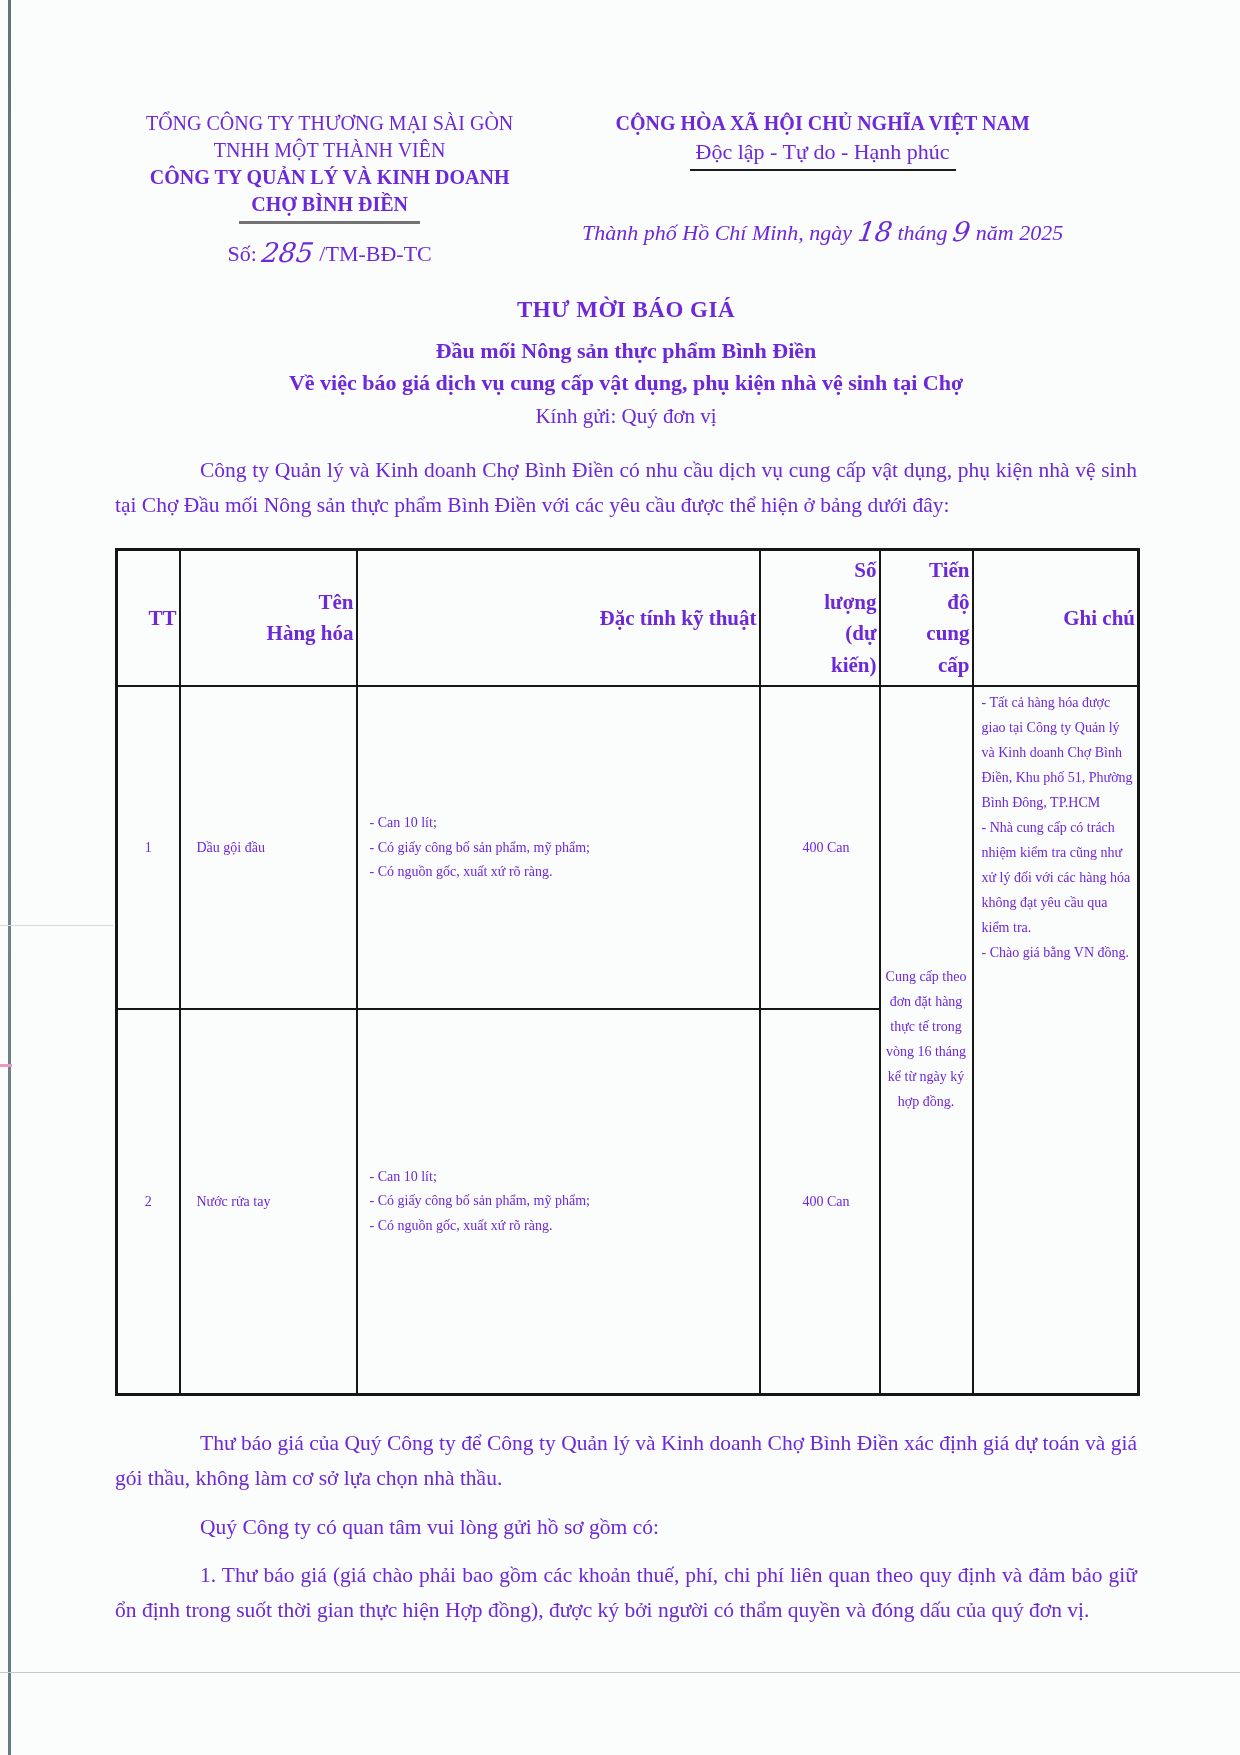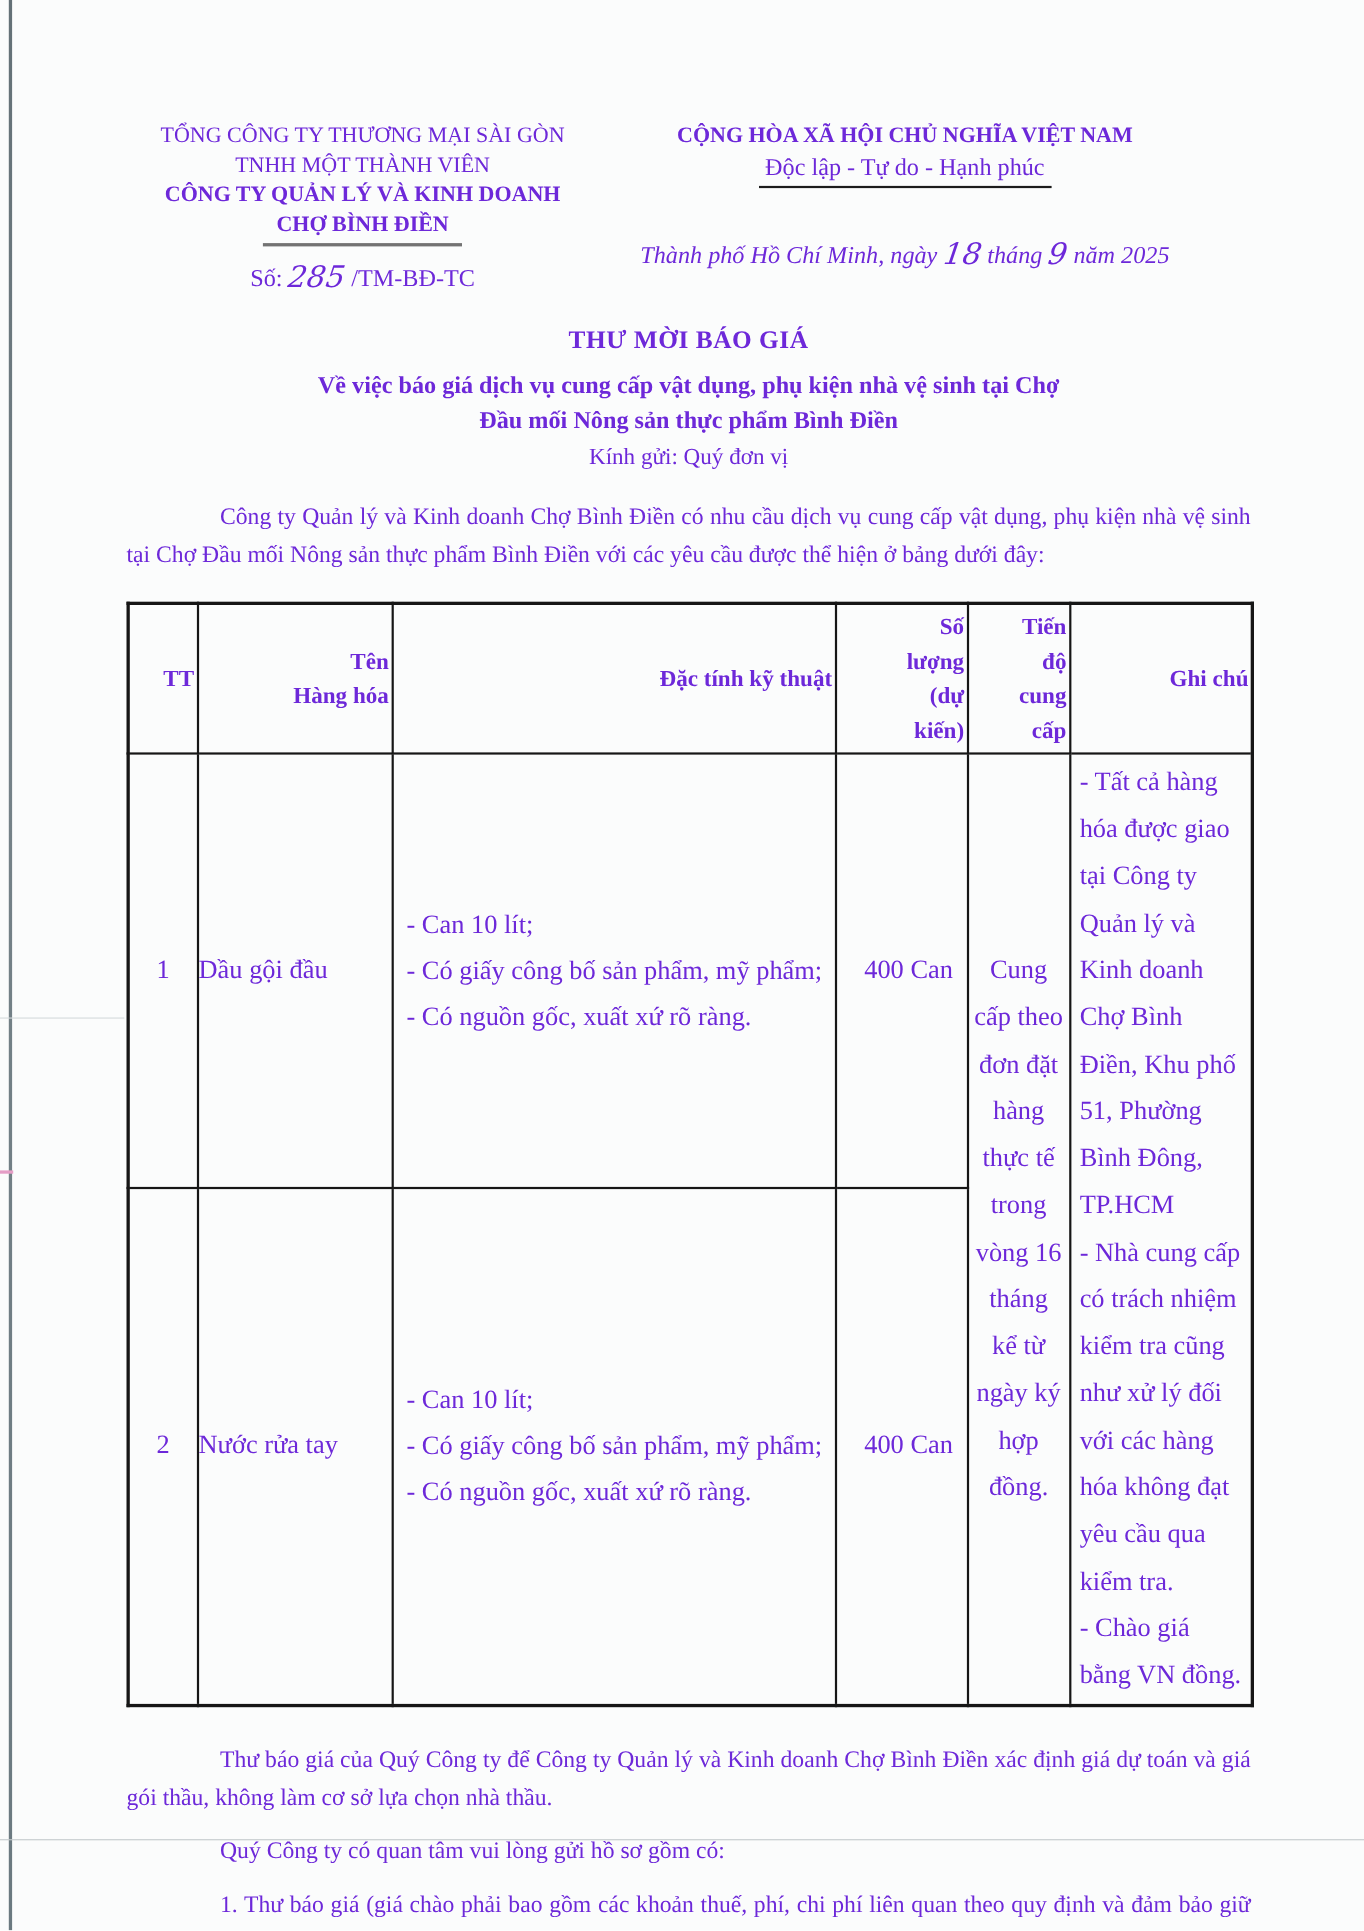--- a/index.html
+++ b/index.html
@@ -40,26 +40,26 @@
   .salutation  { font-size:21px; margin-top:5px; }
 
   
   .para { font-size:21.5px; line-height:1.62; text-align:justify; text-indent:85px; margin:0; }
   .intro { margin-top:24px; }
 
   
   table.quote { border-collapse:collapse; table-layout:fixed; width:1022px; margin-top:26px; border:3px solid #161616; }
   table.quote th, table.quote td { border:2px solid #161616; }
   th { font-size:21px; font-weight:bold; text-align:right; vertical-align:middle; line-height:1.5; white-space:pre-line; padding:4px 2px; }
-  td { font-size:24px; }
+  td { font-size:14px; }
   tr.hdr  { height:118px; }
   tr.row1 { height:323px; }
   tr.row2 { height:385px; }
   .td-tt    { text-align:center; vertical-align:middle; }
-  .td-name  { vertical-align:middle; padding-left:0; }
+  .td-name  { vertical-align:middle; padding-left:16px; }
   .td-specs { vertical-align:middle; white-space:pre-line; line-height:1.75; padding:8px 10px 8px 12px; }
   .td-qty   { text-align:center; vertical-align:middle;padding-left:14px; }
   .td-sched { text-align:center; vertical-align:middle; line-height:1.78; padding:2px 5px; }
   .td-notes { vertical-align:top; white-space:pre-line; line-height:1.78; padding:4px 4px 4px 8px; }
 
   .closing { margin-top:30px; }
   .closing .para { margin-top:14px; }
 </style>
 </head>
 <body>
@@ -94,22 +94,22 @@
           <span>tháng</span>
           <span class="hand">9</span>
           <span>năm 2025</span>
         </div>
       </div>
     </div>
 
     <div class="title-block">
       <div class="title-main">THƯ MỜI BÁO GIÁ</div>
       <div class="subject">
+        <div>Đầu mối Nông sản thực phẩm Bình Điền</div>
         <div>Về việc báo giá dịch vụ cung cấp vật dụng, phụ kiện nhà vệ sinh tại Chợ</div>
-        <div>Đầu mối Nông sản thực phẩm Bình Điền</div>
       </div>
       <div class="salutation">Kính gửi: Quý đơn vị</div>
     </div>
 
     <p class="para intro">Công ty Quản lý và Kinh doanh Chợ Bình Điền có nhu cầu dịch vụ cung cấp vật dụng, phụ kiện nhà vệ sinh tại Chợ Đầu mối Nông sản thực phẩm Bình Điền với các yêu cầu được thể hiện ở bảng dưới đây:</p>
 
     <table class="quote">
       <colgroup>
         <col style="width:63px">
           <col style="width:177px">

